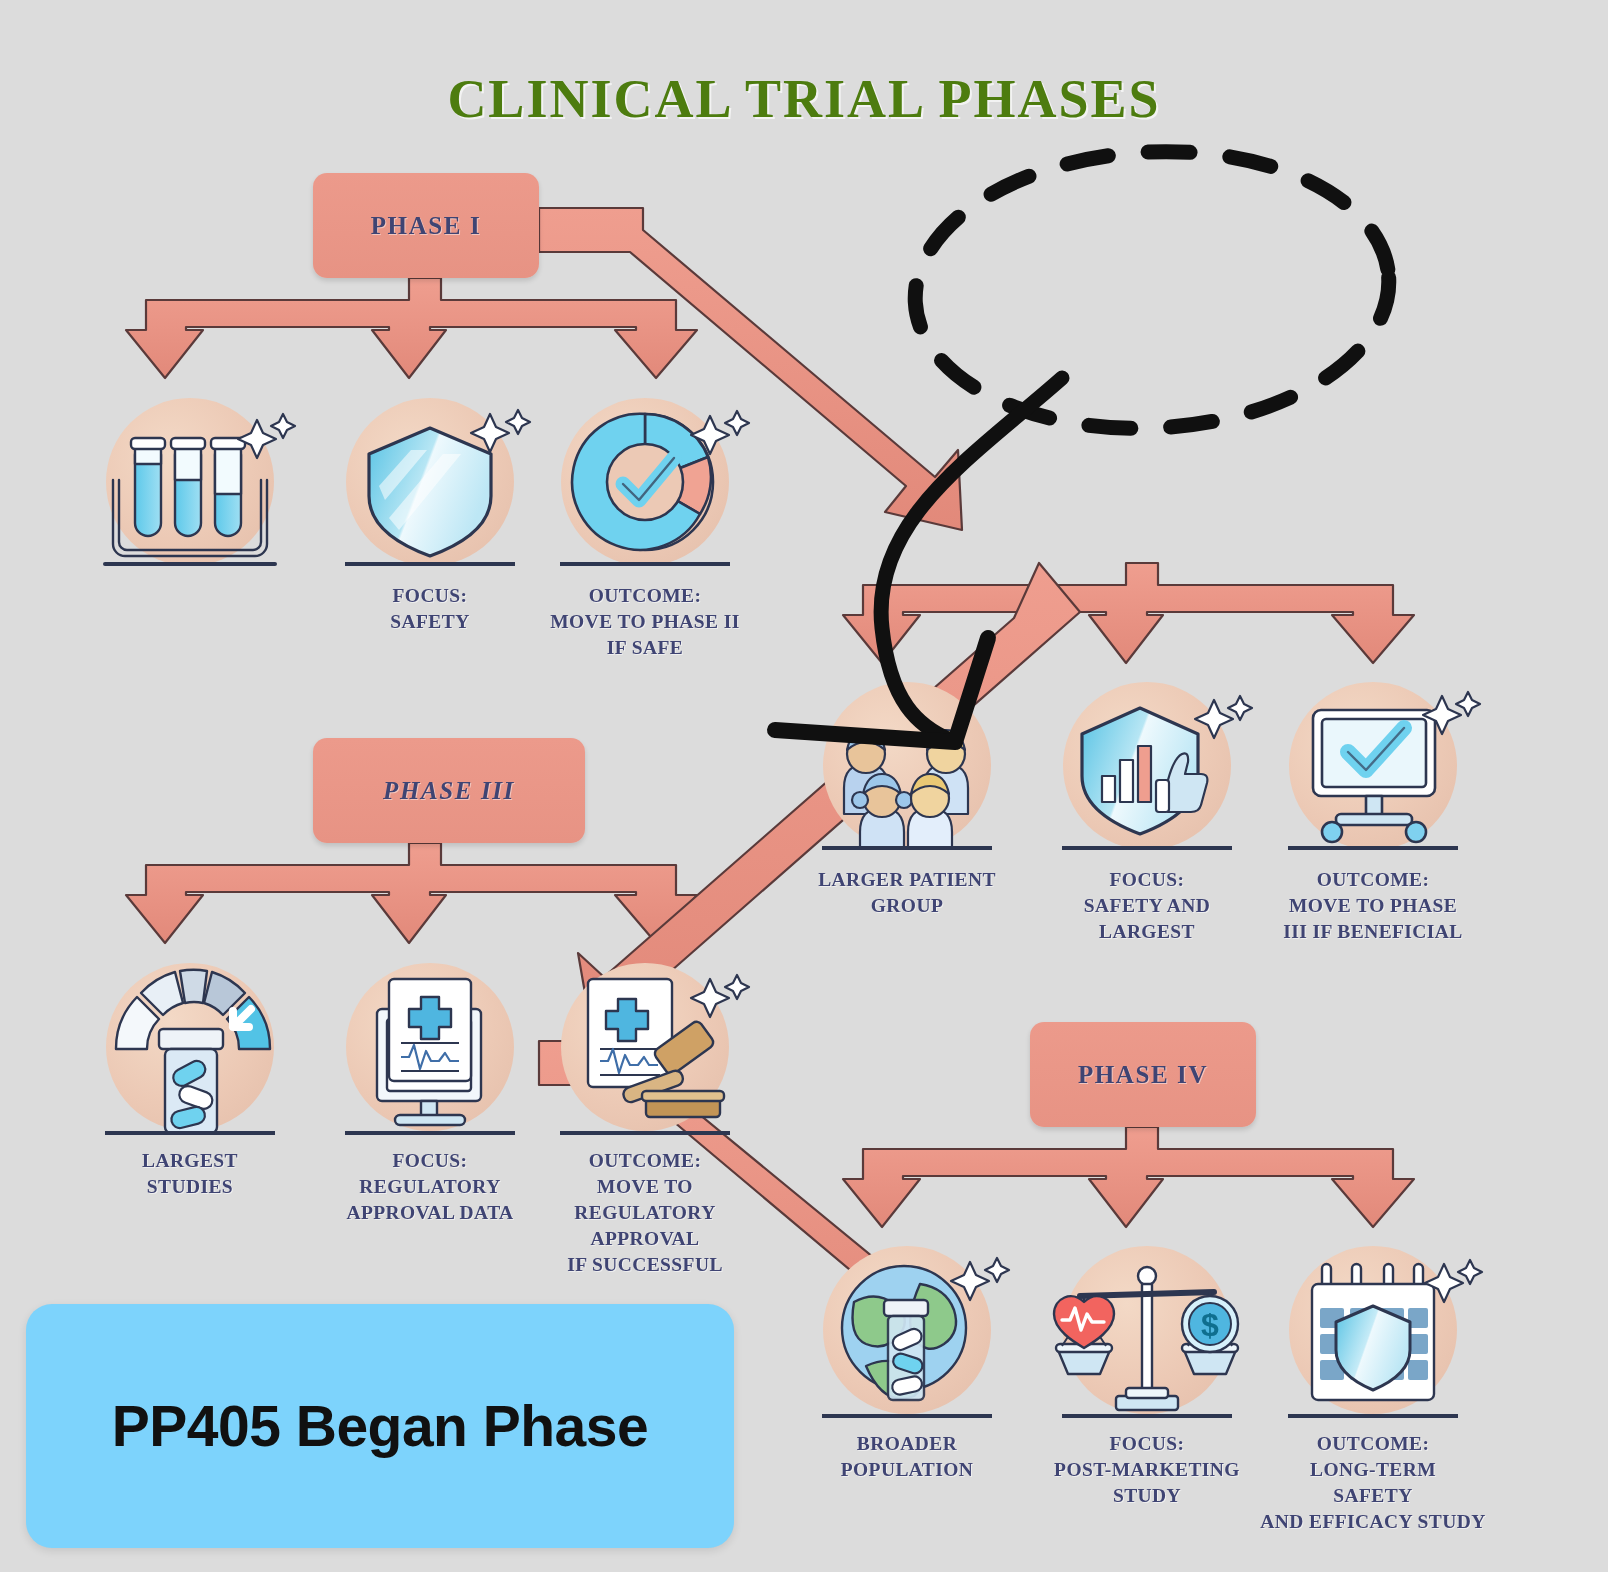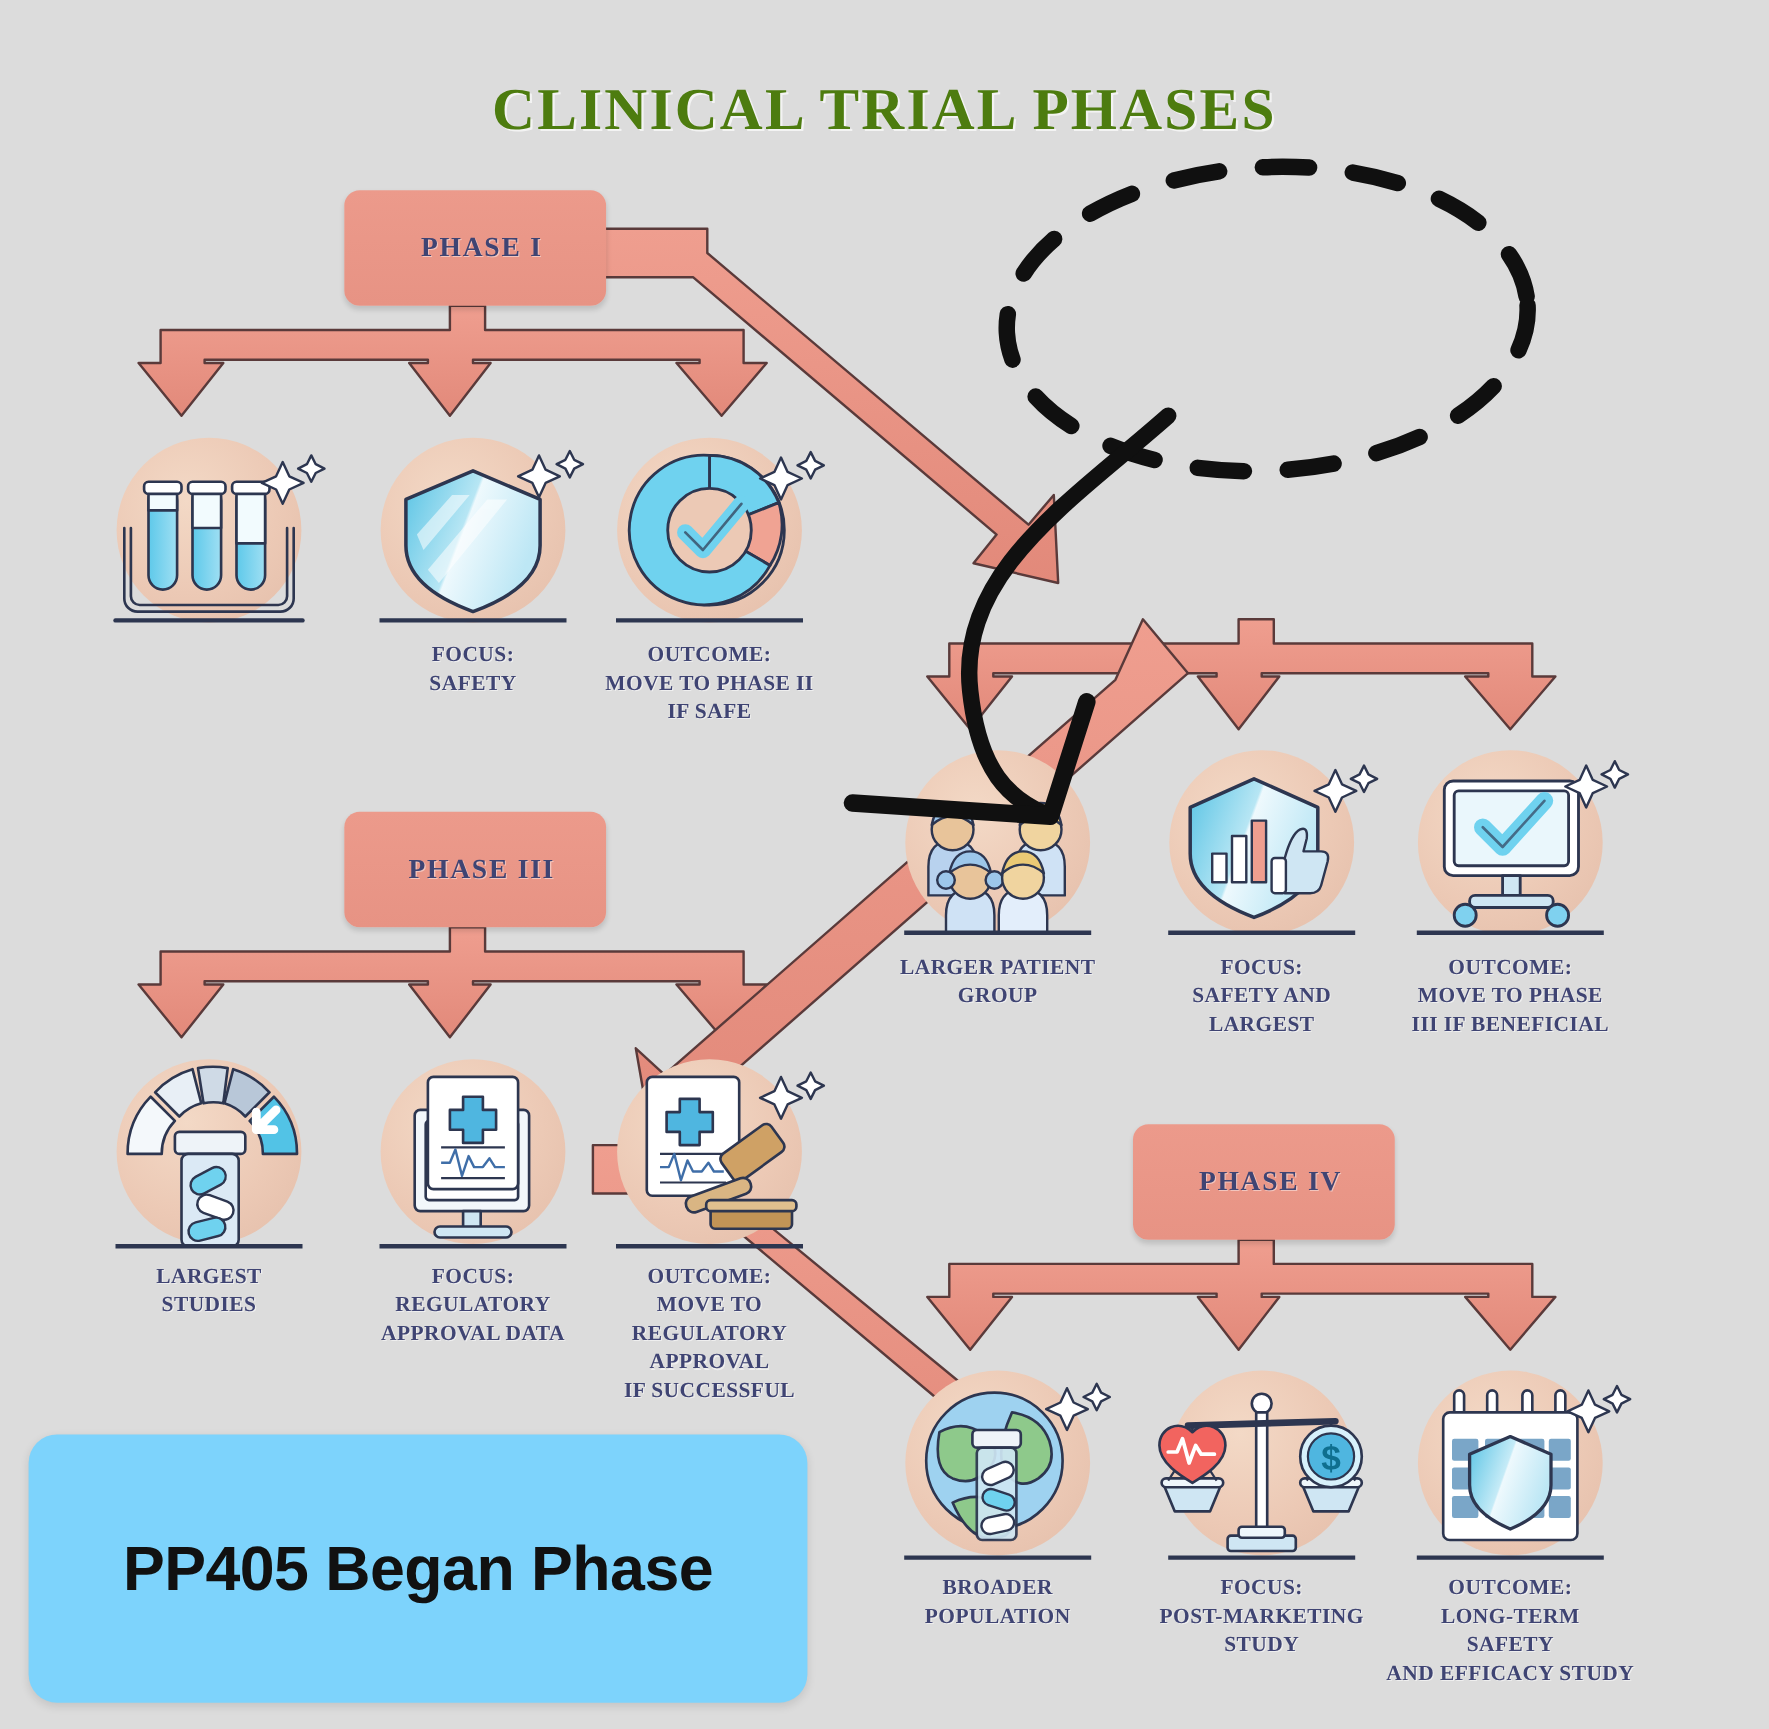--- a/index.html
+++ b/index.html
@@ -24,31 +24,31 @@
     text-shadow:2px 2px 0 rgba(255,255,255,.65);
     z-index:10;
   }
 
   
   .phase-box{
     position:absolute;z-index:12;
     background:linear-gradient(180deg,#ec9a8b 0%,#e79384 100%);
     border-radius:14px;
     box-shadow:0 3px 5px rgba(0,0,0,.13);
-    display:flex;align-items:center;justify-content:center;padding-left:12px;
+    display:flex;align-items:center;justify-content:center;
   }
   .phase-box span{
     font-family:"Liberation Serif", serif;
     font-weight:bold;font-size:25px;letter-spacing:1.6px;
     color:#3f4473;
     text-shadow:1px 1px 0 rgba(255,255,255,.45);
   }
   #box-p1{left:313px;top:173px;width:226px;height:105px;}
   #box-p2{left:1030px;top:458px;width:226px;height:105px;}
-  #box-p3{left:313px;top:738px;width:226px;height:105px;}
+  #box-p3{left:313px;top:738px;width:272px;height:105px;font-style:italic;}
   #box-p4{left:1030px;top:1022px;width:226px;height:105px;}
 
   
   .item{position:absolute;z-index:11;width:230px;text-align:center;}
   .icon-wrap{position:relative;width:230px;height:185px;margin:0 auto;}
   .icon-circle{
     position:absolute;left:50%;top:6px;transform:translateX(-50%);
     width:168px;height:168px;border-radius:50%;
     background:radial-gradient(circle at 38% 34%, #f3d9c6 0%, #ecc9b5 55%, #e3bda9 100%);
   }

